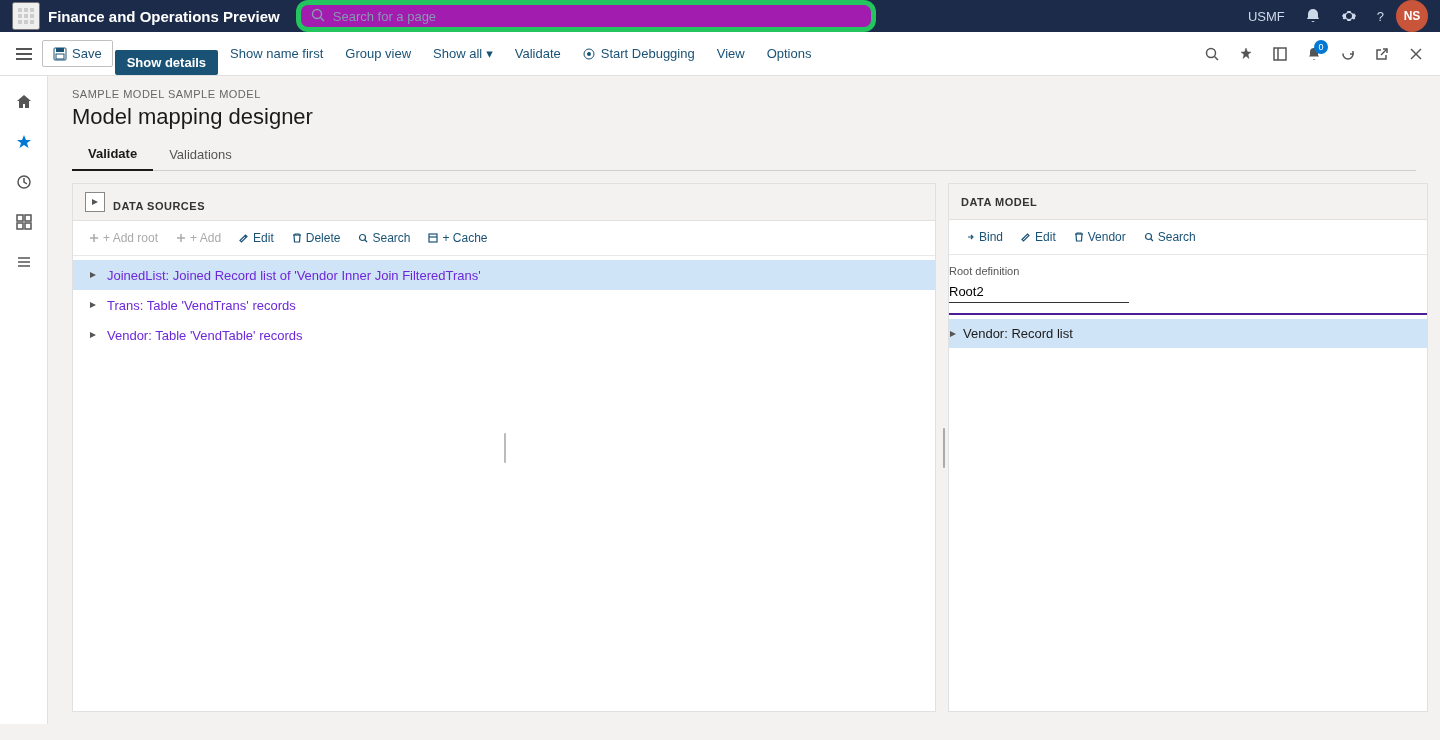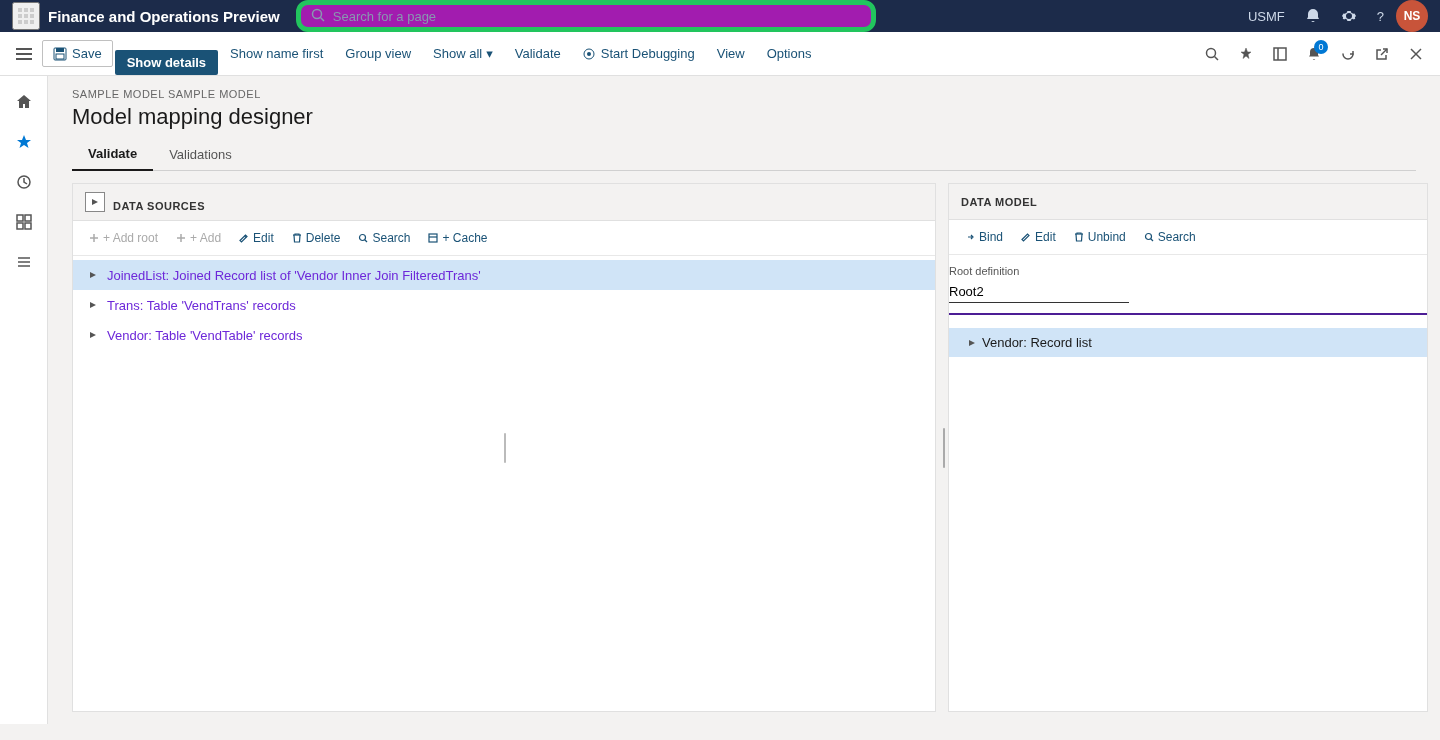--- a/index.html
+++ b/index.html
@@ -383,26 +383,25 @@
     }
 
     .right-tree-container {
       flex: 1;
       overflow-y: auto;
       padding: 4px 0;
     }
     .right-tree-item {
       display: flex;
       align-items: flex-end;
-      padding: 7px 19px;
+      padding: 7px 0;
       cursor: pointer;
       font-size: 13px;
       color: #1a1a1a;
       gap: 6px;
-      margin-top: 9px;
     }
     .right-tree-item.selected { background: #d0e4f7; }
 
     
     ::-webkit-scrollbar { width: 6px; height: 6px; }
     ::-webkit-scrollbar-track { background: #f1f1f1; }
     ::-webkit-scrollbar-thumb { background: #c0c0c0; border-radius: 3px; }
   </style>
 </head>
 <body>
@@ -695,21 +694,21 @@
             <svg width="10" height="10" viewBox="0 0 10 10" fill="none" stroke="#1a5276" stroke-width="1.2">
               <path d="M1 7.5L6.5 2 8 3.5 2.5 9z"></path>
             </svg>
             <span>Edit</span>
           </button>
           <button class="tool-btn">
             <svg width="10" height="10" viewBox="0 0 10 10" fill="none" stroke="#1a5276" stroke-width="1.2">
               <polyline points="1,2 9,2"></polyline>
                 <path d="M3 2V1h4v1M2 2l.5 7h5L8 2"></path>
             </svg>
-            <span>Unbind</span>
+            <span>Vendor</span>
           </button>
           <button class="tool-btn">
             <svg width="10" height="10" viewBox="0 0 10 10" fill="none" stroke="#1a5276" stroke-width="1.2">
               <circle cx="4.5" cy="4.5" r="3"></circle>
                 <line x1="7" y1="7" x2="9" y2="9"></line>
             </svg>
             <span>Search</span>
           </button>
         </div>
         <div class="root-def-section">

